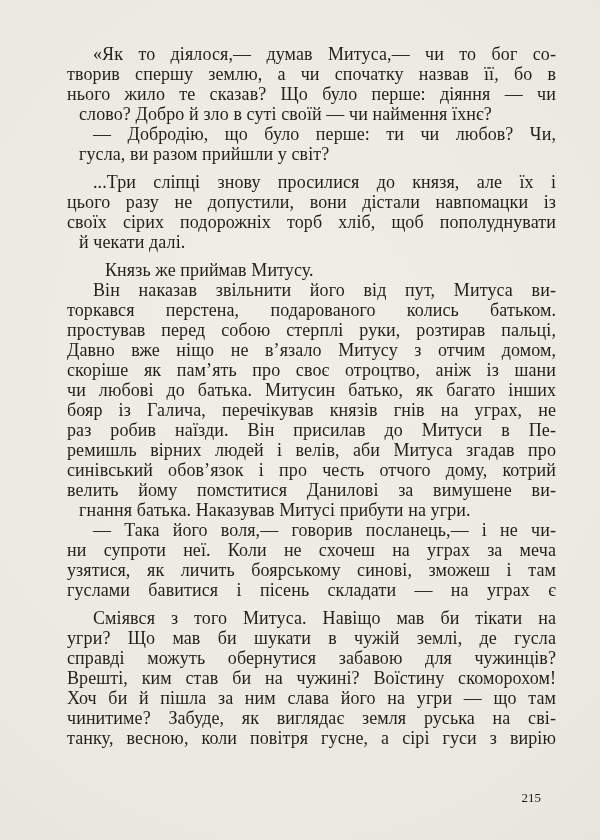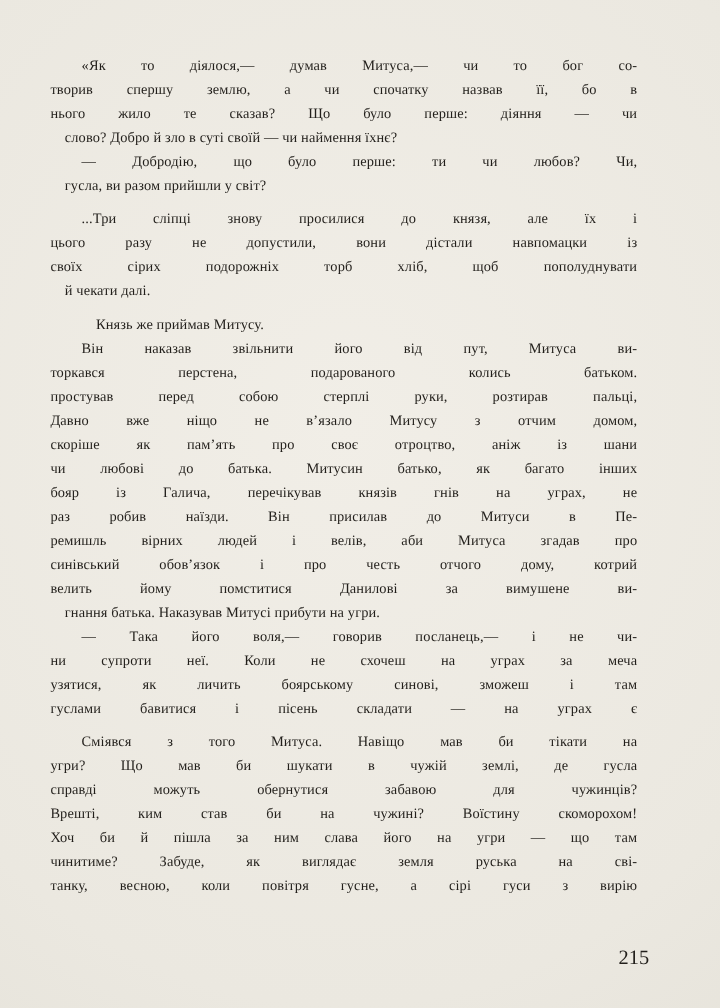--- a/index.html
+++ b/index.html
@@ -14,42 +14,42 @@
     height: 840px;
     margin: 0;
     background: radial-gradient(130% 105% at 48% 42%, #f1eee7 0%, #ebe8e0 55%, #e3e0d7 88%, #dcd9cf 100%);
     color: #221f1b;
     font-family: "Liberation Serif", "DejaVu Serif", serif;
     overflow: hidden;
   }
   .text-block {
     position: absolute;
     top: 44px;
-    left: 42px;
+    left: 67px;
     width: 489px;
-    font-size: 12px;
+    font-size: 18px;
     line-height: 20px;
     letter-spacing: 0.1px;
   }
   .para { margin: 0; }
   .para.gap { margin-top: 8px; }
   .line {
     text-align: justify;
     text-align-last: justify;
     white-space: normal;
   }
   .line.first { text-indent: 26px; }
   .line.last { text-align-last: left; margin-left: 12px; }
   .page-number {
     position: absolute;
     top: 788px;
     left: 57px;
     width: 484px;
     text-align: right;
-    font-size: 17px;
+    font-size: 13px;
     line-height: 20px;
     color: #221f1b;
   }
 </style>
 </head>
 <body>
 
 <div class="page">
   <div class="text-block">
       <div class="para">

